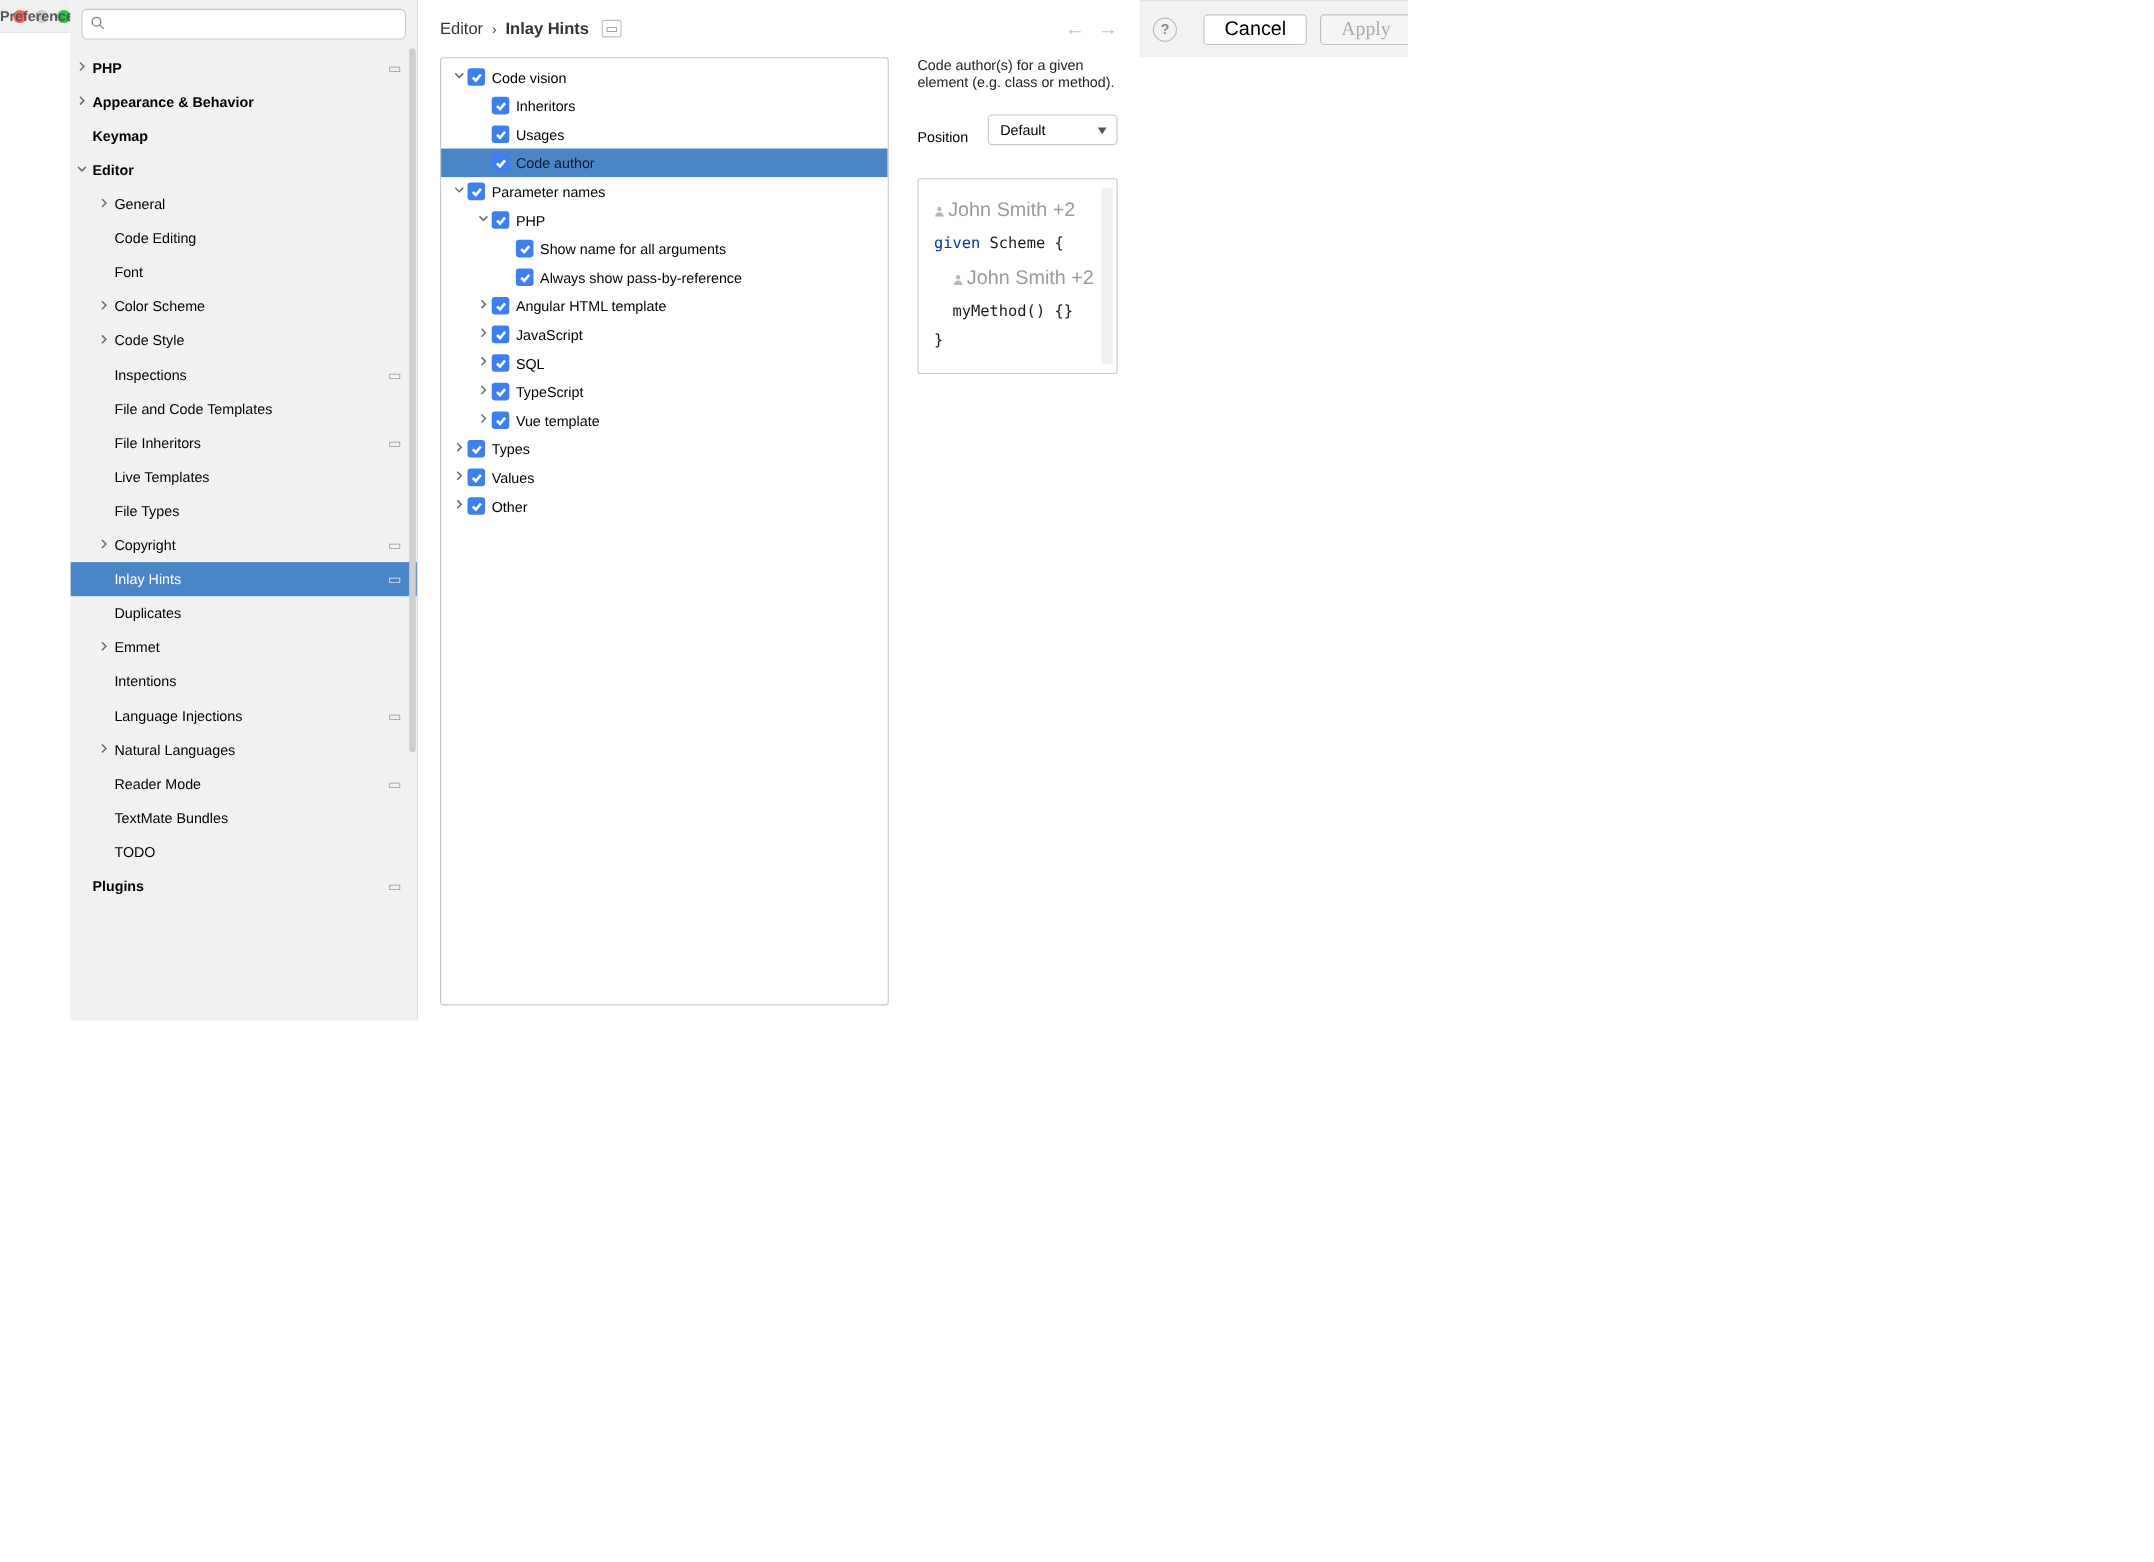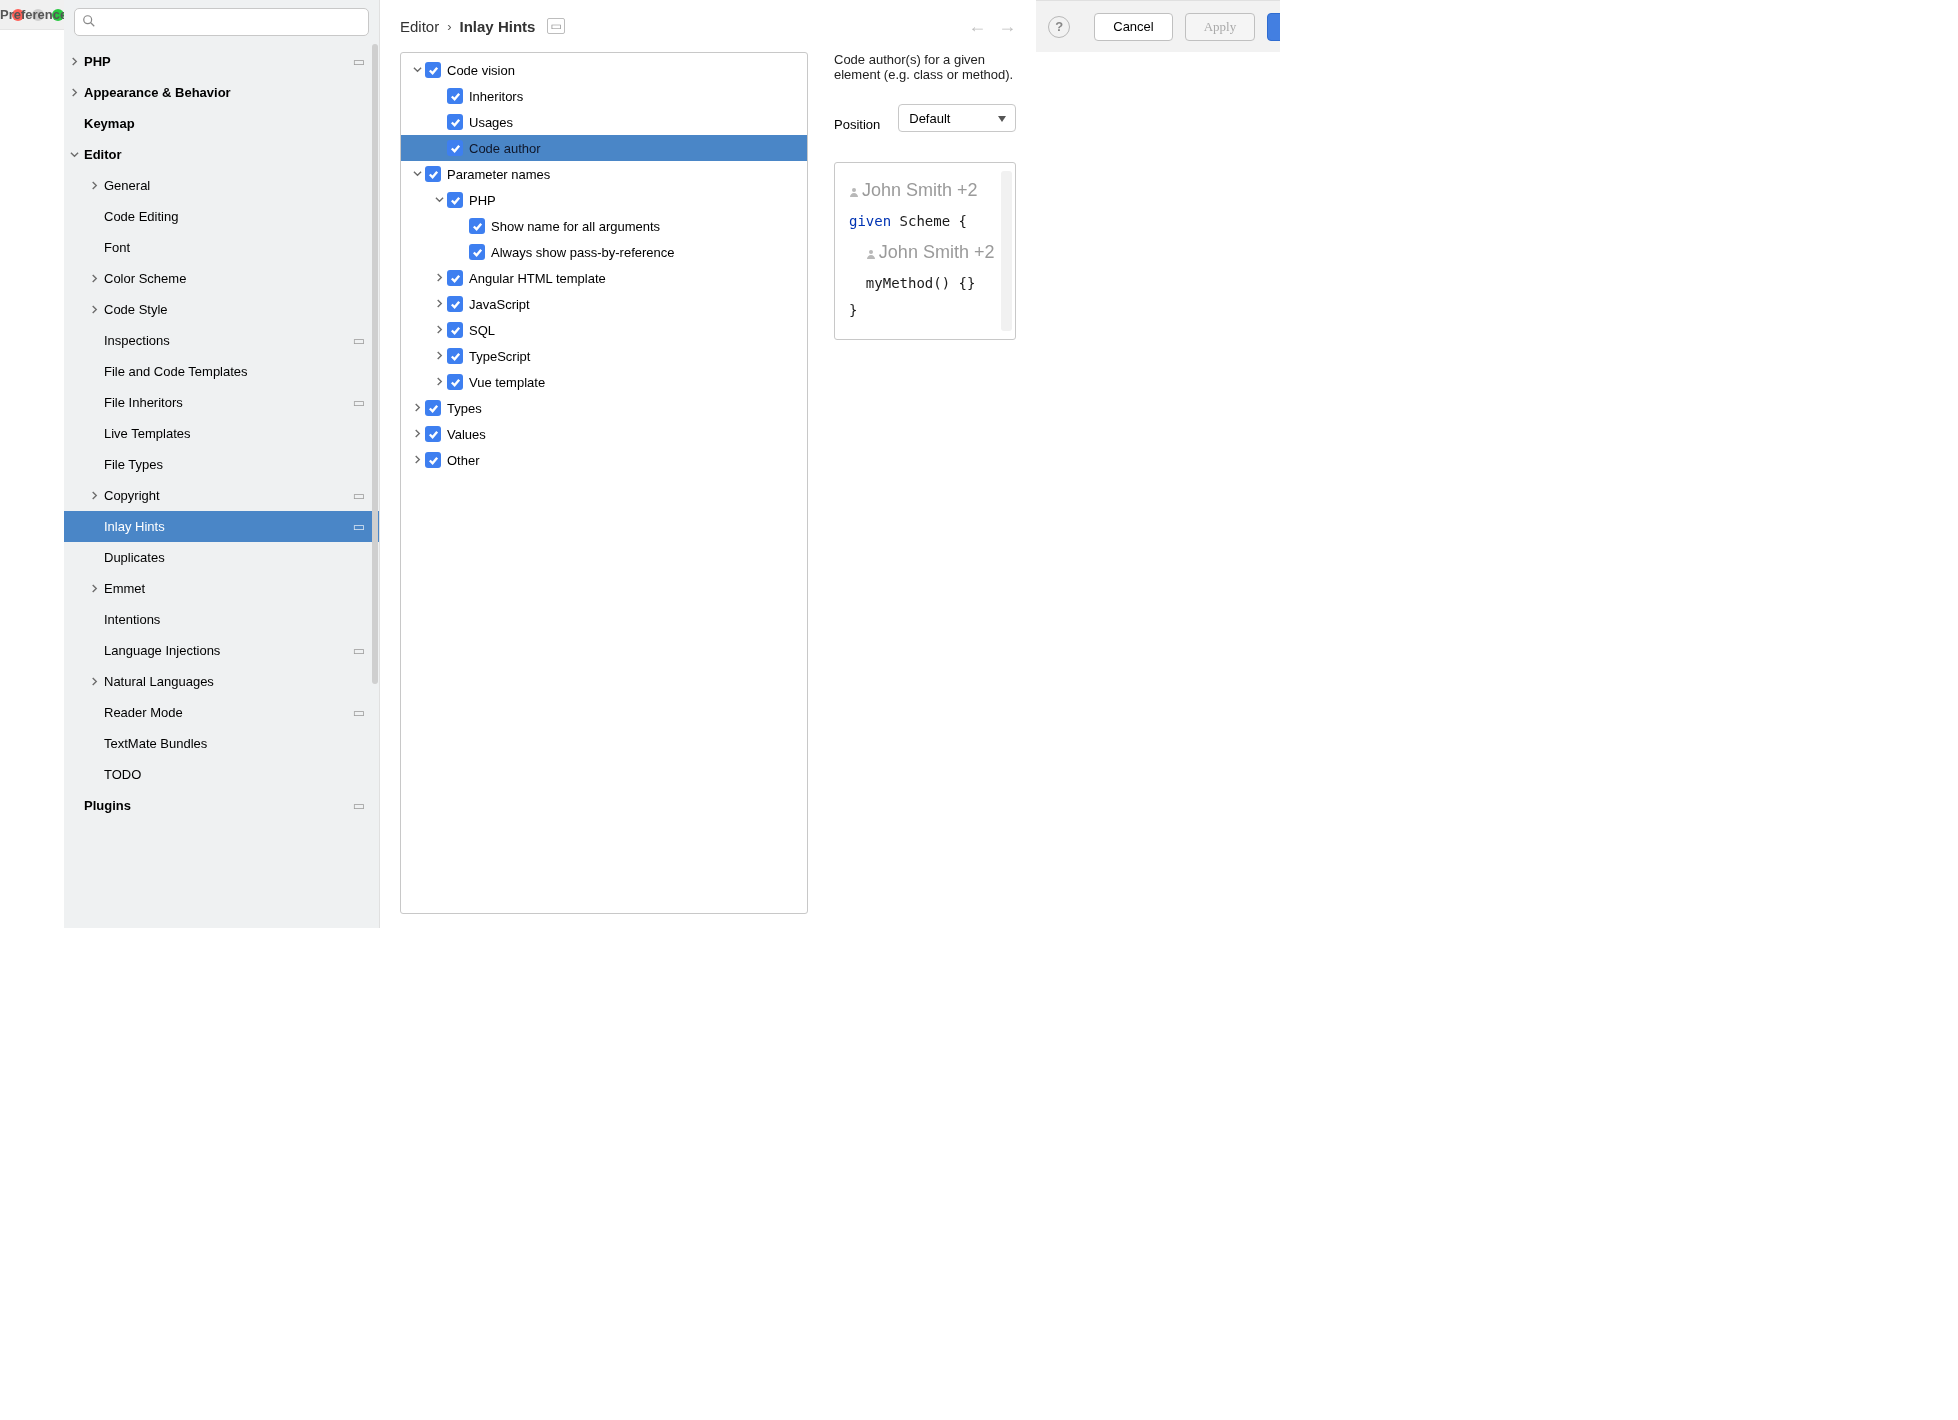--- a/index.html
+++ b/index.html
@@ -122,21 +122,21 @@
 .footer {
   height: 52px; background: #f2f2f2; border-top: 1px solid #e0e0e0;
   display: flex; align-items: center; padding: 0 16px 0 12px; gap: 12px;
 }
 .help-btn {
   width: 22px; height: 22px; border: 1.5px solid #b8b8b8; border-radius: 50%;
   display: flex; align-items: center; justify-content: center; color: #888; font-weight: 600;
 }
 .footer .spacer { flex: 1; }
 .btn {
-  height: 28px; padding: 0 18px; border-radius: 4px; font-size: 13px; border: 1px solid #c0c0c0;
+  height: 28px; padding: 0 18px; border-radius: 4px; font-size: 18px; border: 1px solid #c0c0c0;
   background: #fff; display: flex; align-items: center; text-align: center;
 }
 .btn.primary { background: #437fe1; color: #fff; border-color: #2e6cd1; padding: 0 28px; }
 .btn.disabled { color: #aaa; background: #f5f5f5; font-family: Liberation Serif, serif; }
 
 svg.chev { width: 9px; height: 9px; }
 </style>
 </head>
 <body>
 

